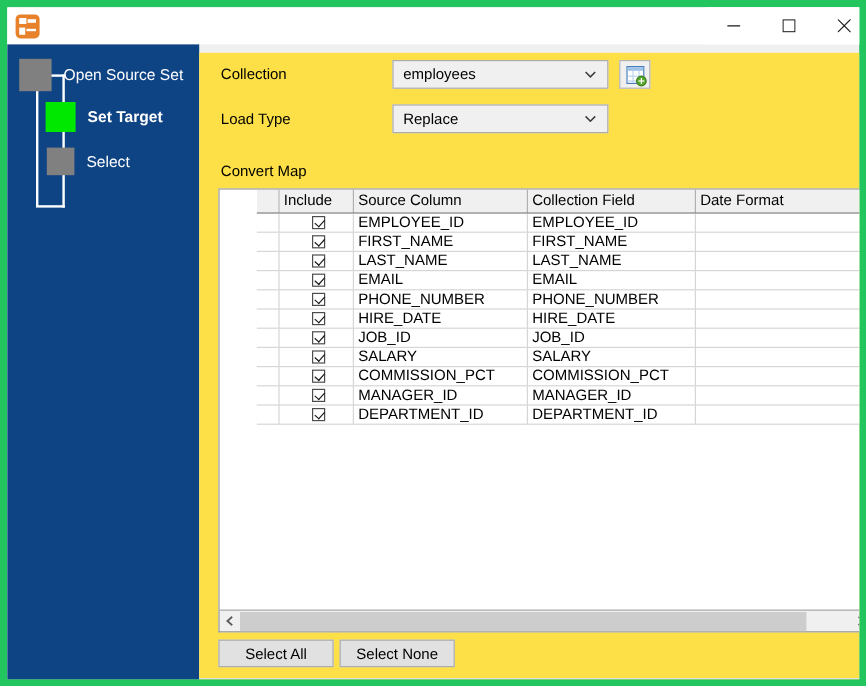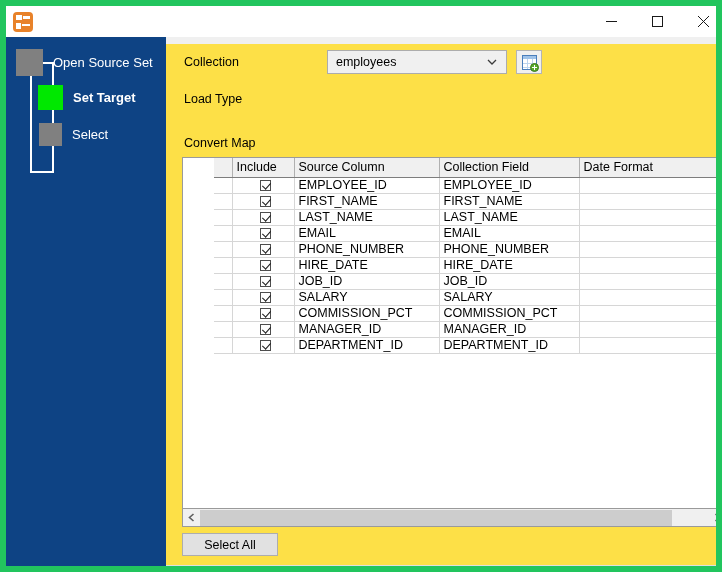--- a/index.html
+++ b/index.html
@@ -361,20 +361,28 @@
         <span class="hdr"></span>
         <span class="vl" style="left:4px;"></span>
         <span class="vl" style="left:9px;"></span>
         <span class="hl" style="top:7px;"></span>
         <span class="hl" style="top:11px;"></span>
         <span class="plus-badge"></span>
       </span>
     </div>
 
     <span class="form-label" style="left:18px; top:48px;">Load Type</span>
+    <div class="combo" style="left:161px; top:43px; width:180px;">
+      <span>Replace</span>
+      <span class="caret">
+        <svg width="10" height="6" viewBox="0 0 10 6">
+            <path d="M1 1 L5 5 L9 1" fill="none" stroke="#3c3c3c" stroke-width="1.3"></path>
+          </svg>
+      </span>
+    </div>
 
     <span id="columns-map-label">Convert Map</span>
 
     <div id="grid-wrap">
       <table class="grid">
         <colgroup>
           <col style="width:18px">
           <col style="width:62px">
           <col style="width:145px">
           <col style="width:140px">
@@ -493,20 +501,21 @@
       <div id="sb-thumb" style="width:472px;"></div>
       <div style="flex:1"></div>
       <div class="sb-arrow">
         <svg width="7" height="9" viewBox="0 0 7 9">
             <path d="M1.5 1 L5.5 4.5 L1.5 8" fill="none" stroke="#606060" stroke-width="1.6"></path>
           </svg>
       </div>
     </div>
 
     <div class="btn" style="left:16px; top:489px; width:96px; height:23px;">Select All</div>
+    <div class="btn" style="left:117px; top:489px; width:96px; height:23px;">Select None</div>
 
     <div class="sep" style="top:521px;"></div>
 
     <div class="btn" style="left:21px; top:531px; width:84px; height:24px;">Back</div>
     <div class="btn default" style="left:126px; top:531px; width:84px; height:24px;">Next</div>
     <div class="btn" style="left:235px; top:531px; width:84px; height:24px;">Cancel</div>
 
   </div>
 </div>
 

